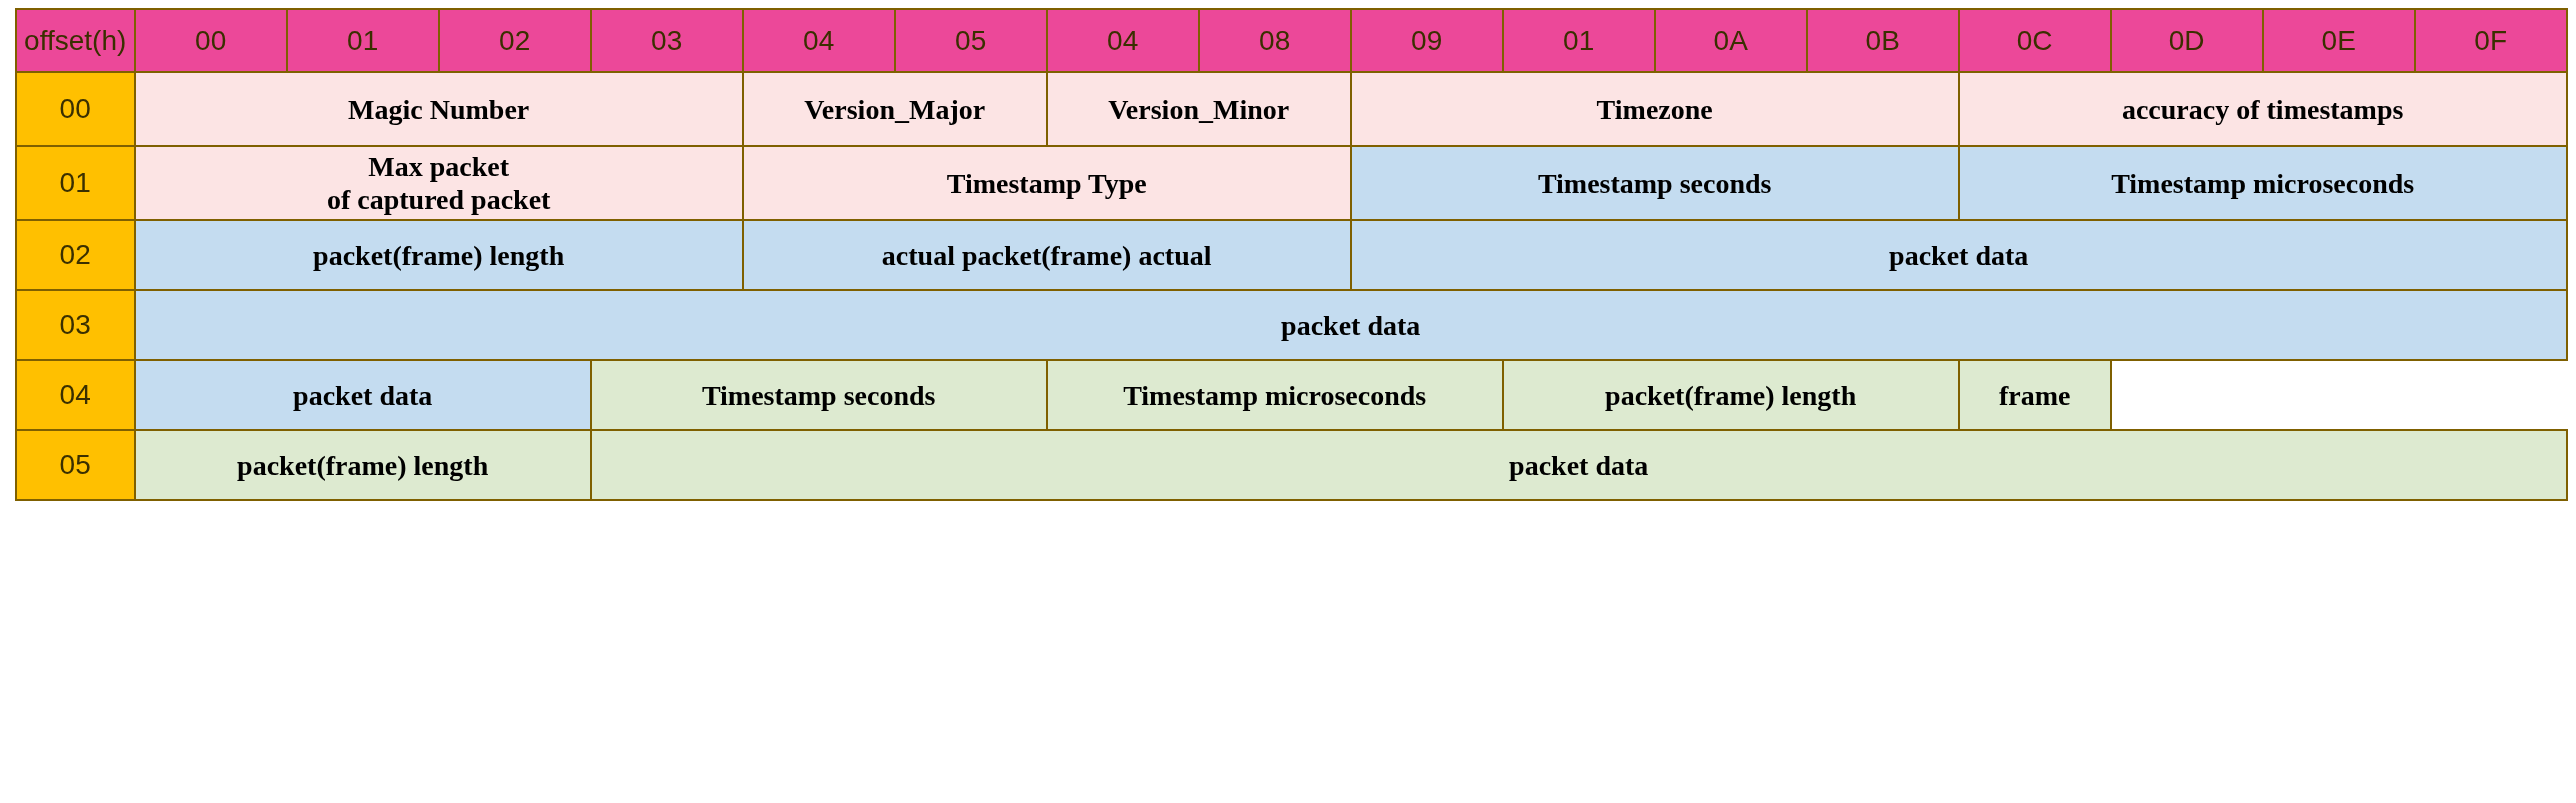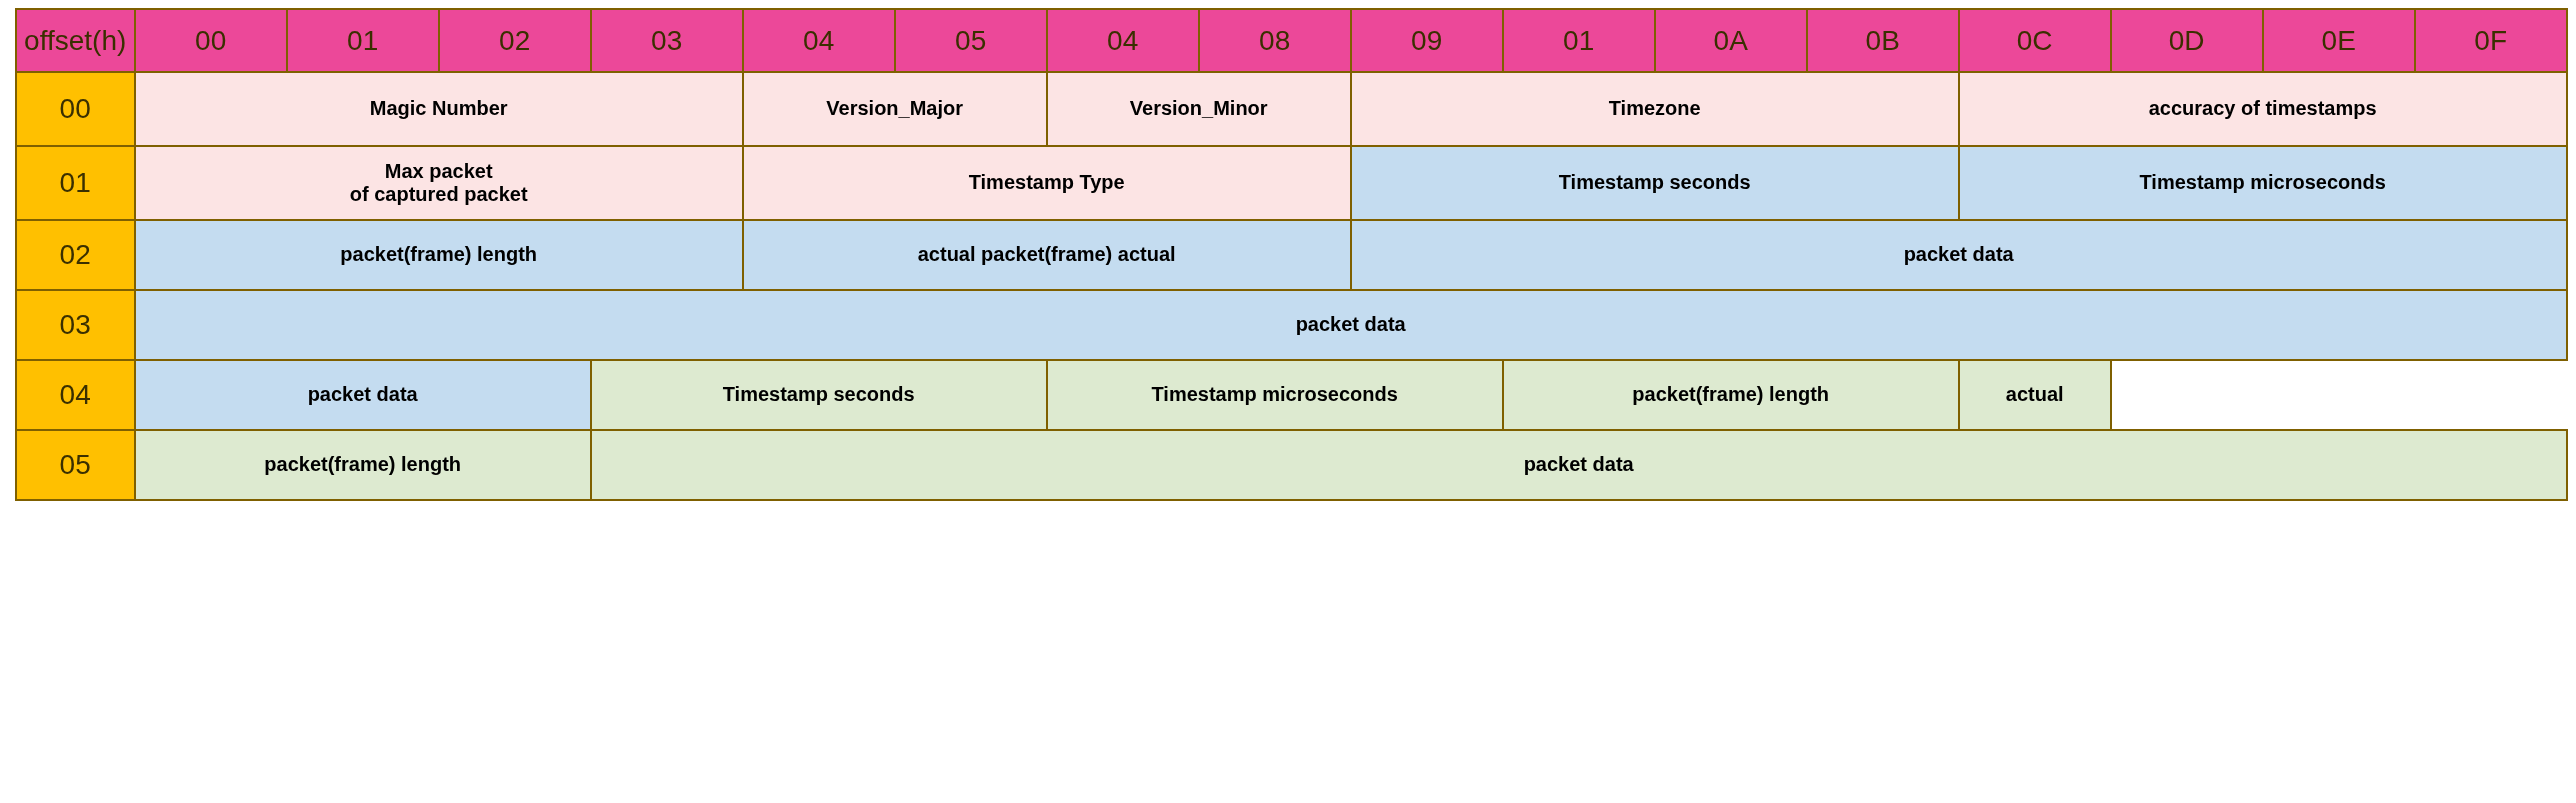--- a/index.html
+++ b/index.html
@@ -50,25 +50,26 @@
     color: #3a2f00;
     font-size: 28px;
     font-weight: 400;
     text-align: right;
     padding-right: 21px;
     border-color: #7f6000;
   }
 
   
   td.field {
-    font-size: 20px;
+    font-size: 28px;
     font-weight: bold;
     color: #000000;
     border: 2.4px solid #595959;
     line-height: 1.18;
+    font-family: Liberation Serif, serif;
   }
   td.pink  { background: #fce4e4; }
   td.blue  { background: #c4dcf0; }
   td.green { background: #ddead0; }
 
   td.field .sub {
     display: block;
   }
 
   
@@ -178,21 +179,21 @@
         <td class="field green" colspan="3">
           <span class="sub">Timestamp seconds</span>
         </td>
         <td class="field green" colspan="3">
           <span class="sub">Timestamp microseconds</span>
         </td>
         <td class="field green" colspan="3">
           <span class="sub">packet(frame) length</span>
         </td>
         <td class="field green" colspan="1">
-          <span class="sub">actual</span>
+          <span class="sub">frame</span>
         </td>
       </tr>
       <tr class="r5">
         <td class="offset-cell">05</td>
         <td class="field green" colspan="3">
           <span class="sub">packet(frame) length</span>
         </td>
         <td class="field green" colspan="13">
           <span class="sub">packet data</span>
         </td>

